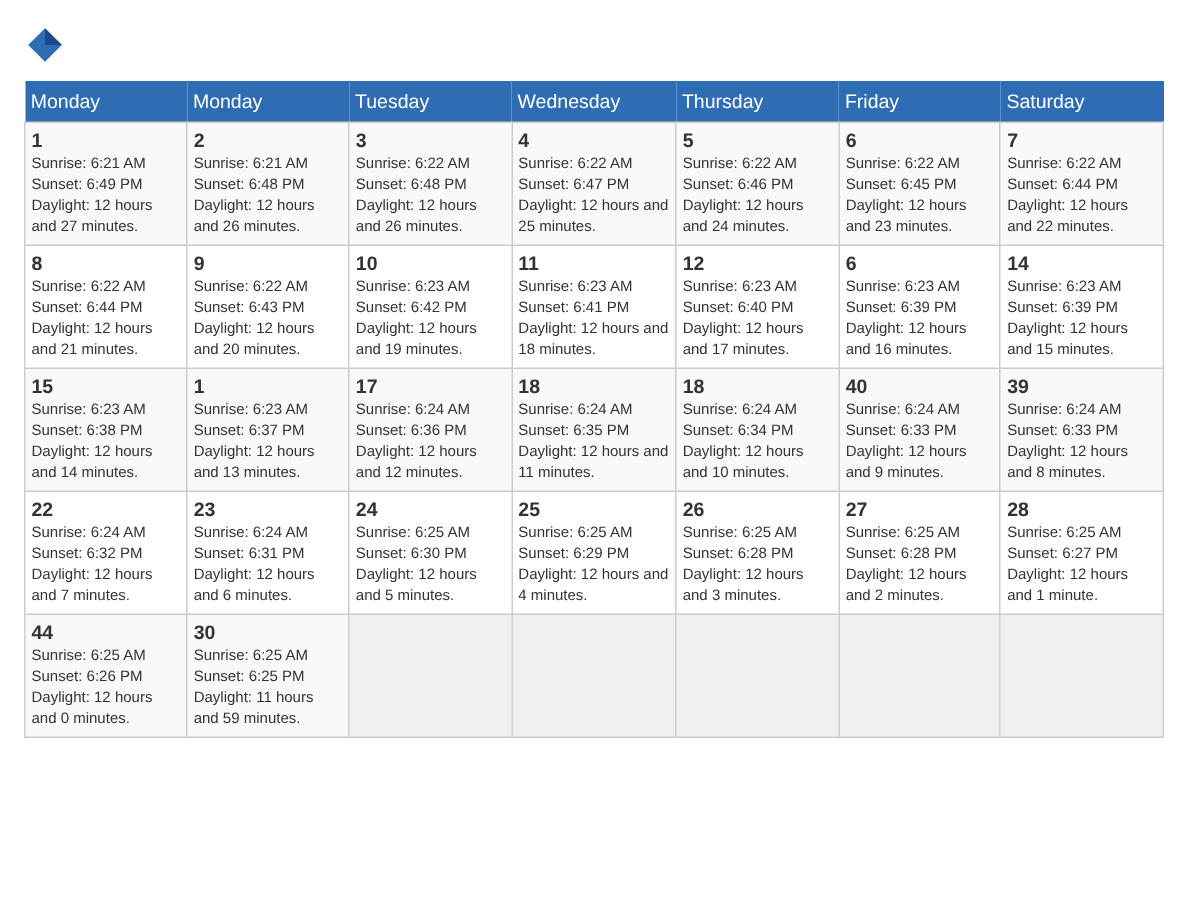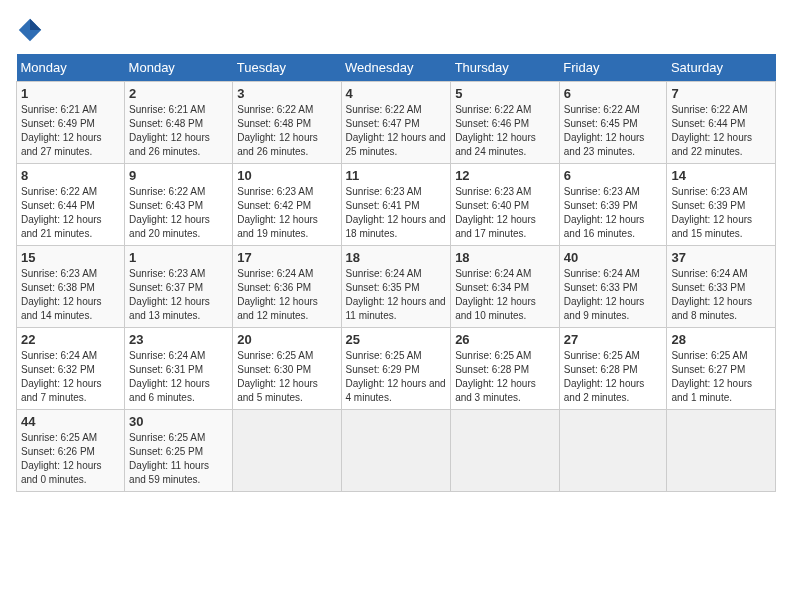--- a/index.html
+++ b/index.html
@@ -156,29 +156,29 @@
         <td><span class="day-num">1</span>
 <span class="day-info">Sunrise: 6:23 AM<br>Sunset: 6:37 PM<br>Daylight: 12 hours and 13 minutes.</span></td>
         <td><span class="day-num">17</span>
 <span class="day-info">Sunrise: 6:24 AM<br>Sunset: 6:36 PM<br>Daylight: 12 hours and 12 minutes.</span></td>
         <td><span class="day-num">18</span>
 <span class="day-info">Sunrise: 6:24 AM<br>Sunset: 6:35 PM<br>Daylight: 12 hours and 11 minutes.</span></td>
         <td><span class="day-num">18</span>
 <span class="day-info">Sunrise: 6:24 AM<br>Sunset: 6:34 PM<br>Daylight: 12 hours and 10 minutes.</span></td>
         <td><span class="day-num">40</span>
 <span class="day-info">Sunrise: 6:24 AM<br>Sunset: 6:33 PM<br>Daylight: 12 hours and 9 minutes.</span></td>
-        <td><span class="day-num">37</span>
+        <td><span class="day-num">39</span>
 <span class="day-info">Sunrise: 6:24 AM<br>Sunset: 6:33 PM<br>Daylight: 12 hours and 8 minutes.</span></td>
       </tr>
       <tr>
         <td><span class="day-num">22</span>
 <span class="day-info">Sunrise: 6:24 AM<br>Sunset: 6:32 PM<br>Daylight: 12 hours and 7 minutes.</span></td>
         <td><span class="day-num">23</span>
 <span class="day-info">Sunrise: 6:24 AM<br>Sunset: 6:31 PM<br>Daylight: 12 hours and 6 minutes.</span></td>
-        <td><span class="day-num">20</span>
+        <td><span class="day-num">24</span>
 <span class="day-info">Sunrise: 6:25 AM<br>Sunset: 6:30 PM<br>Daylight: 12 hours and 5 minutes.</span></td>
         <td><span class="day-num">25</span>
 <span class="day-info">Sunrise: 6:25 AM<br>Sunset: 6:29 PM<br>Daylight: 12 hours and 4 minutes.</span></td>
         <td><span class="day-num">26</span>
 <span class="day-info">Sunrise: 6:25 AM<br>Sunset: 6:28 PM<br>Daylight: 12 hours and 3 minutes.</span></td>
         <td><span class="day-num">27</span>
 <span class="day-info">Sunrise: 6:25 AM<br>Sunset: 6:28 PM<br>Daylight: 12 hours and 2 minutes.</span></td>
         <td><span class="day-num">28</span>
 <span class="day-info">Sunrise: 6:25 AM<br>Sunset: 6:27 PM<br>Daylight: 12 hours and 1 minute.</span></td>
       </tr>

